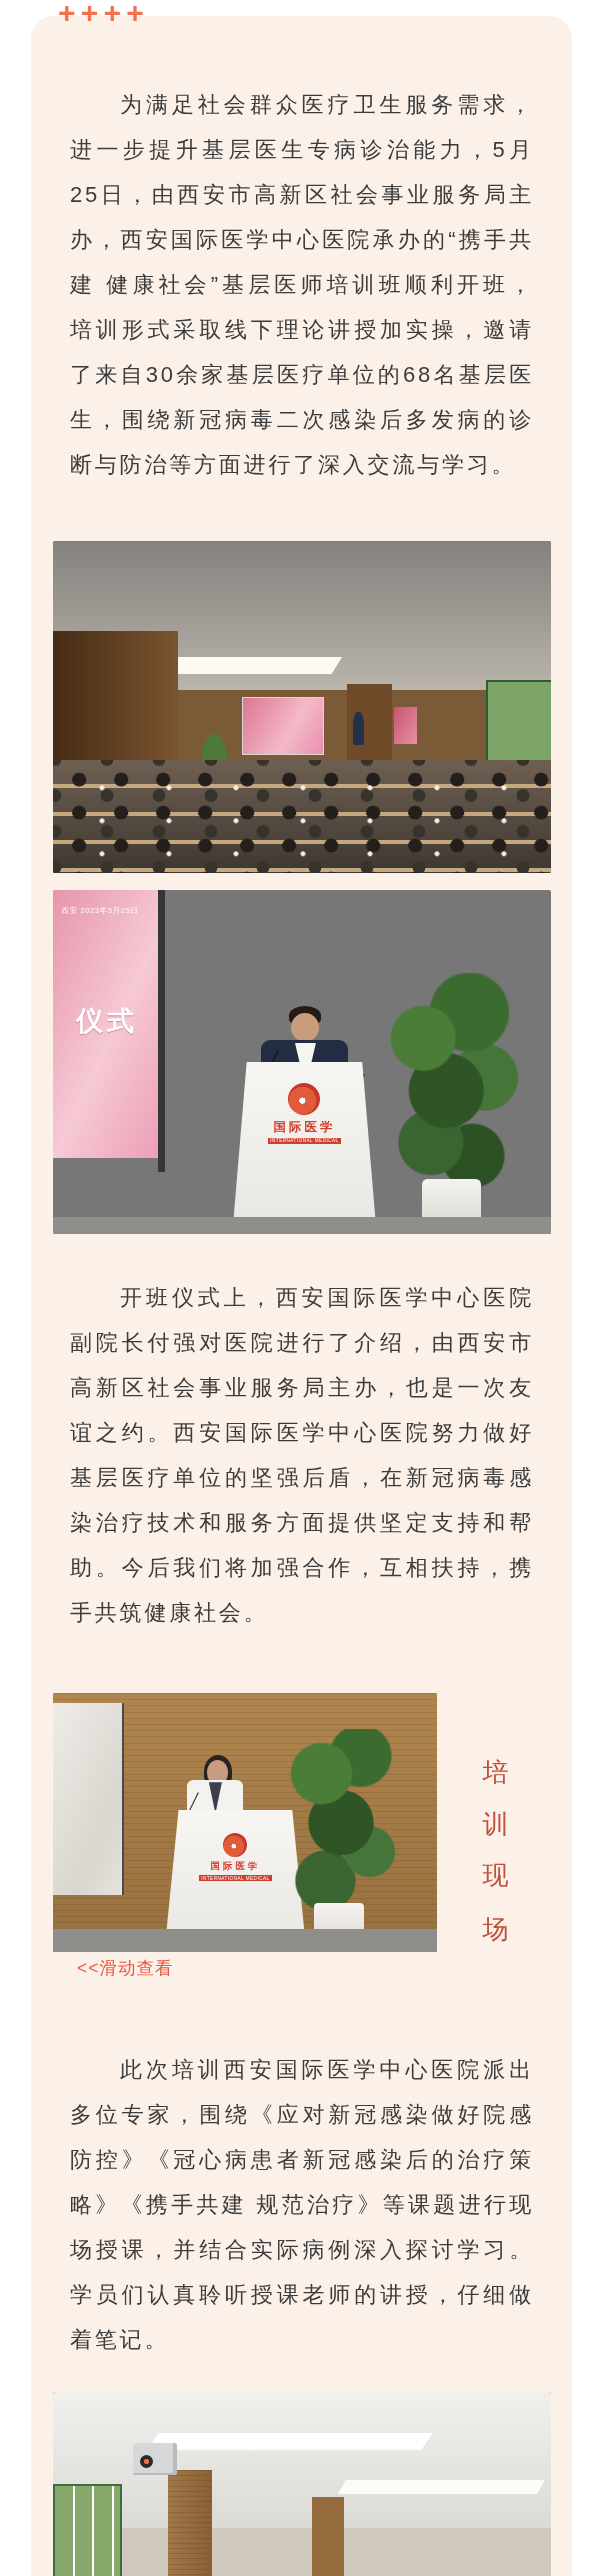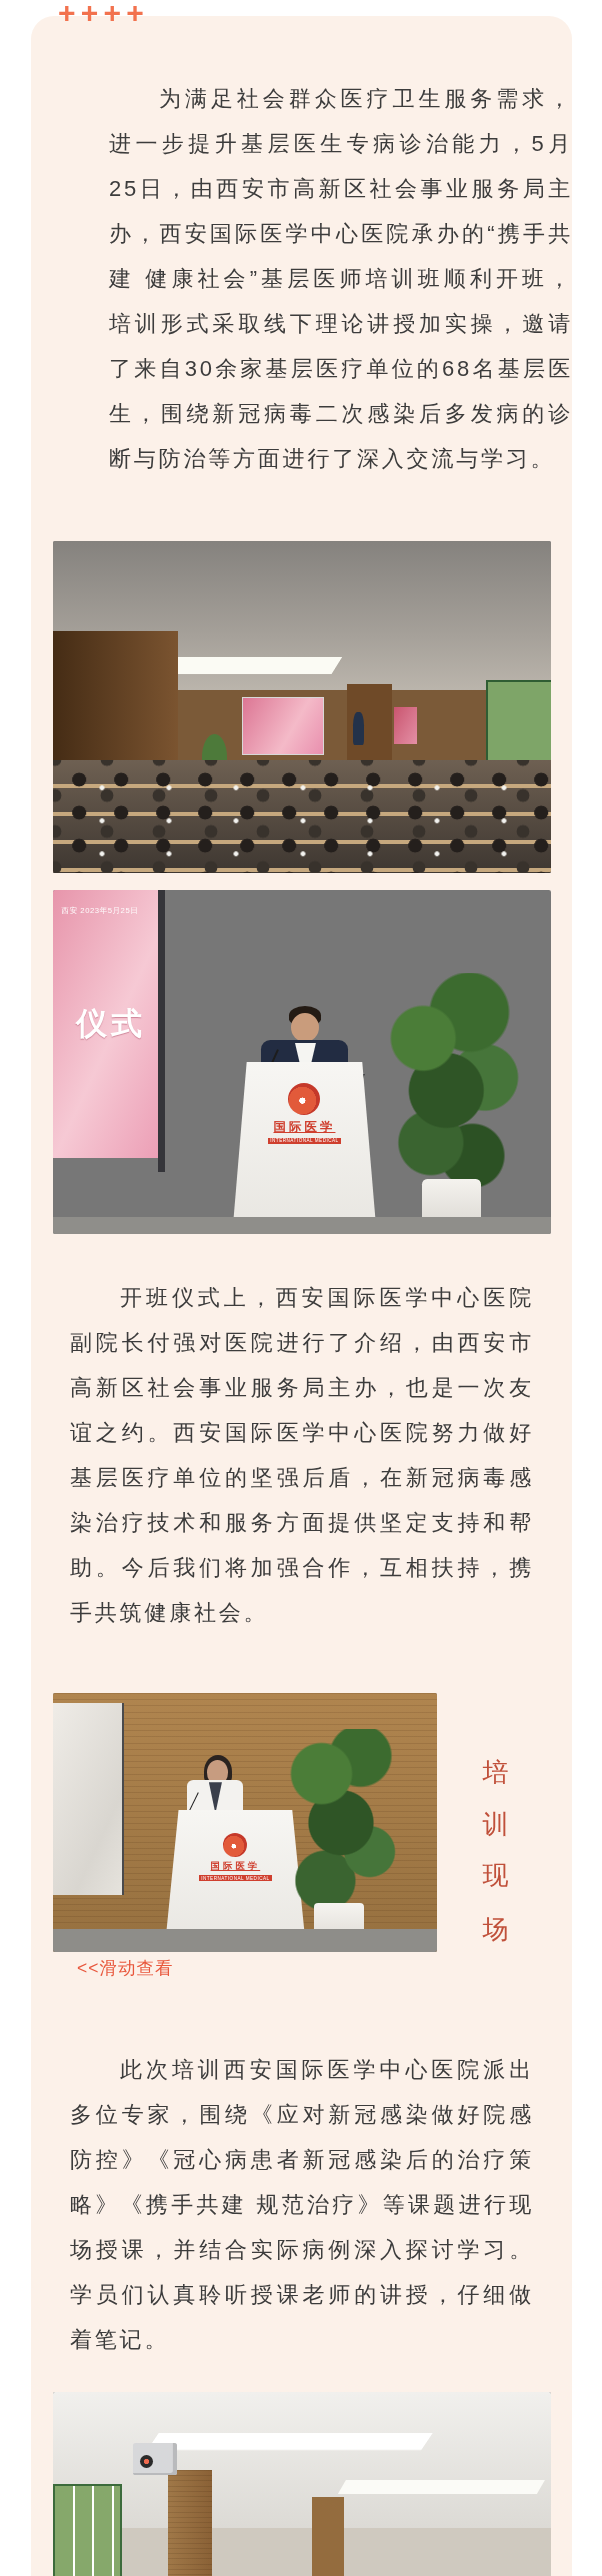--- a/index.html
+++ b/index.html
@@ -10,40 +10,40 @@
   
   .card{left:31px;top:15.5px;width:541px;height:4004px;background:#fcf1e9;border-radius:23px;}
 
   
   .plus-row{left:58px;top:-4.1px;color:#f2724e;font-size:30px;font-weight:700;
             letter-spacing:5.2px;line-height:33px;}
 
   
   .para{left:70px;width:464px;font-size:22px;line-height:45px;letter-spacing:2.8px;
         color:#3c3c3c;text-align:justify;text-indent:50px;}
-  #p1{top:54px;margin-left:39px;} #p2{top:1253px;} #p3{top:2025px;}
+  #p1{top:60px;} #p2{top:1253px;} #p3{top:2025px;}
 
   
   .v-label{left:482px;top:1737px;writing-mode:vertical-rl;font-size:26px;line-height:27px;
            letter-spacing:53px;color:#c0503a;font-weight:500;}
   .swipe-hint{left:77px;top:1956px;font-size:17.5px;letter-spacing:1px;color:#e8573c;}
 
   
   .photo{overflow:hidden;border-radius:2.1px;background:#777;}
   #photo1{left:53px;top:541px;width:498px;height:332px;}
   #photo2{left:53px;top:890px;width:498px;height:344px;}
   #photo3{left:53px;top:1693px;width:384px;height:259px;}
   #photo4{left:53px;top:2392px;width:498px;height:340px;}
 
   .podium{bottom:0;background:linear-gradient(180deg,#f7f6f3,#e8e6e1);
           clip-path:polygon(10% 0,90% 0,100% 100%,0 100%);
           display:flex;flex-direction:column;align-items:center;}
   .logo-mark{border-radius:50%;
      background:radial-gradient(circle at 45% 55%, #ffffff 0 12%, #e25a3a 13% 55%, #c5392a 56% 100%);}
-  .logo-cn{color:#cf3f2e;font-weight:700;letter-spacing:3.1px;text-decoration:underline;}
+  .logo-cn{color:#cf3f2e;font-weight:700;letter-spacing:3.1px;}
   .logo-en{color:#ffffff;background:#cf3f2e;font-size:4.6px;letter-spacing:0.5px;padding:0.5px 2.6px;
            margin-top:2.1px;white-space:nowrap;}
 
   
   .ph1-bg{inset:0;background:linear-gradient(180deg,#85827e 0%,#a5a099 28%,#bcb6ad 46%,
           #7c6a52 56%,#5f5548 72%,#4a423a 100%);}
   .ph1-l1{left:5%;top:35%;width:52%;height:5%;background:#fbfbf4;transform:skewX(-32deg);filter:blur(0.5px);}
   .ph1-l2{left:56%;top:46%;width:42%;height:4%;background:#f6f6ee;transform:skewX(-28deg);filter:blur(0.5px);}
   .ph1-wallL{left:0;top:27%;width:25%;height:50%;background:linear-gradient(90deg,#452c15,#7b5430);}
   .ph1-wallB{left:25%;top:45%;width:62%;height:28%;background:#7b5a38;}
@@ -66,21 +66,21 @@
       background-position:15.5px 11.3px,5.2px 3.1px,28px 17.5px,0 0,0 0;}
 
   
   .ph2-wood{inset:0;background:
       repeating-linear-gradient(180deg,rgba(50,25,5,.14) 0 1px,rgba(0,0,0,0) 1px 7.2px),
       linear-gradient(180deg,#aa7d4b 0%,#92временно66 0,#8a5f33 100%);}
   .ph2-screen{left:0;top:0;width:21%;height:78%;
       background:linear-gradient(115deg,#e795ab 0%,#f6c9d4 55%,#ec9fb6 100%);
       color:#ffffff;}
   .ph2-date{position:absolute;left:8%;top:6%;font-size:7.7px;opacity:.95;letter-spacing:0.5px;white-space:nowrap;}
-  .ph2-title{position:absolute;left:22%;top:42%;font-size:31px;font-weight:700;letter-spacing:4.1px;
+  .ph2-title{position:absolute;left:22%;top:42%;font-size:27px;font-weight:700;letter-spacing:4.1px;
       text-shadow:0 0.5px 1px rgba(150,40,70,.4);}
   .ph2-frame{left:21%;top:0;width:1.4%;height:82%;background:#35353a;}
   .ph2-hair{left:47.4%;top:33.8%;width:6.4%;height:5.5%;border-radius:50% 50% 30% 30%;background:#241b14;}
   .ph2-head{left:47.8%;top:35.8%;width:5.6%;height:8.4%;border-radius:50%;background:#c99c7c;}
   .ph2-body{left:41.8%;top:43.5%;width:17.5%;height:36%;border-radius:9.3px;background:#222c42;}
   .ph2-shirt{left:48.6%;top:44.5%;width:4.2%;height:13%;background:#f5f5f2;
       clip-path:polygon(0 0,100% 0,50% 100%);}
   .ph2-mic{left:43.6%;top:46%;width:1.5px;height:10%;background:#1d1d1d;transform:rotate(24deg);}
   .ph2-laptop{left:52.5%;top:53.5%;width:9.5%;height:6.5%;background:#191a1c;transform:skewX(-18deg);}
   .ph2-podium{left:36%;width:29%;height:44%;padding-top:4.2%;}

